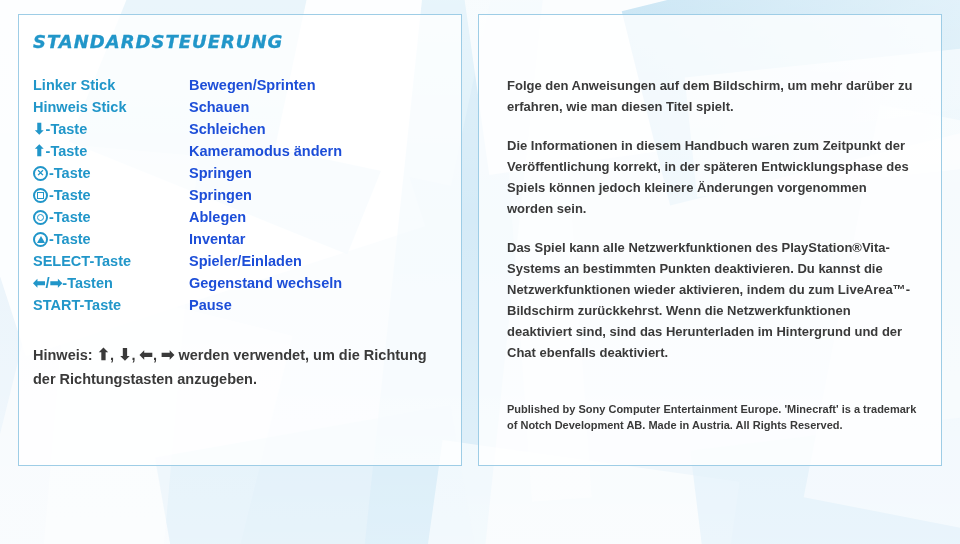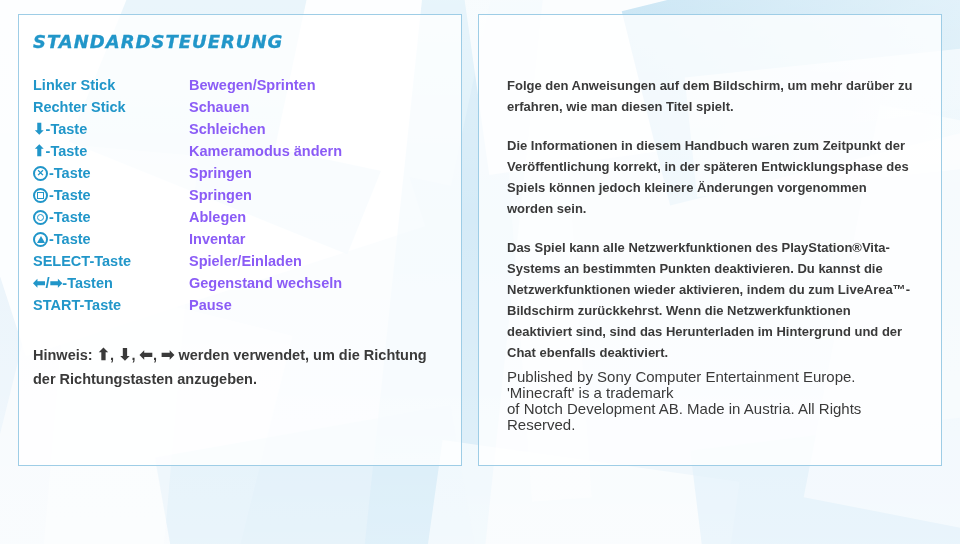--- a/index.html
+++ b/index.html
@@ -76,21 +76,21 @@
     border-collapse: collapse;
     font-size: 14.5px;
   }
   table.controls td {
     padding: 2px 0;
     vertical-align: middle;
     white-space: nowrap;
     line-height: 18px;
   }
   td.key { color: #2196c9; font-weight: bold; width: 156px; }
-  td.act { color: #8b5cf6; font-weight: bold; }
+  td.act { color: #1d4ed8; font-weight: bold; }
 
   
   .arrow { font-size: 15px; font-weight: bold; color:#2196c9; }
   .ps-btn {
     display: inline-block;
     width: 15px; height: 15px;
     border: 2px solid #2196c9;
     border-radius: 50%;
     position: relative;
     vertical-align: -3px;
@@ -135,22 +135,22 @@
     margin: 0 0 18px 0;
     font-size: 13px;
     font-weight: bold;
     color: #3a3a3a;
     line-height: 21px;
   }
   #right-body { padding: 60px 26px 0 28px; }
   .legal {
     position: absolute;
     left: 28px; right: 24px; bottom: 32px;
-    font-size: 15px;
-    font-weight: normal;
+    font-size: 11px;
+    font-weight: bold;
     color: #3a3a3a;
     line-height: 16px;
   }
 </style>
 </head>
 <body>
 
 <div id="page">
 
   <div class="bg-layer">
@@ -178,21 +178,21 @@
       <tbody>
         <tr>
           <td class="key">
             <span>Linker Stick</span>
           </td>
           <td class="act">Bewegen/Sprinten</td>
         </tr>
 
         <tr>
           <td class="key">
-            <span>Rechter Stick</span>
+            <span>Hinweis Stick</span>
           </td>
           <td class="act">Schauen</td>
         </tr>
 
         <tr>
           <td class="key">
             <span class="arrow">⬇</span><span>-Taste</span>
           </td>
           <td class="act">Schleichen</td>
         </tr>

